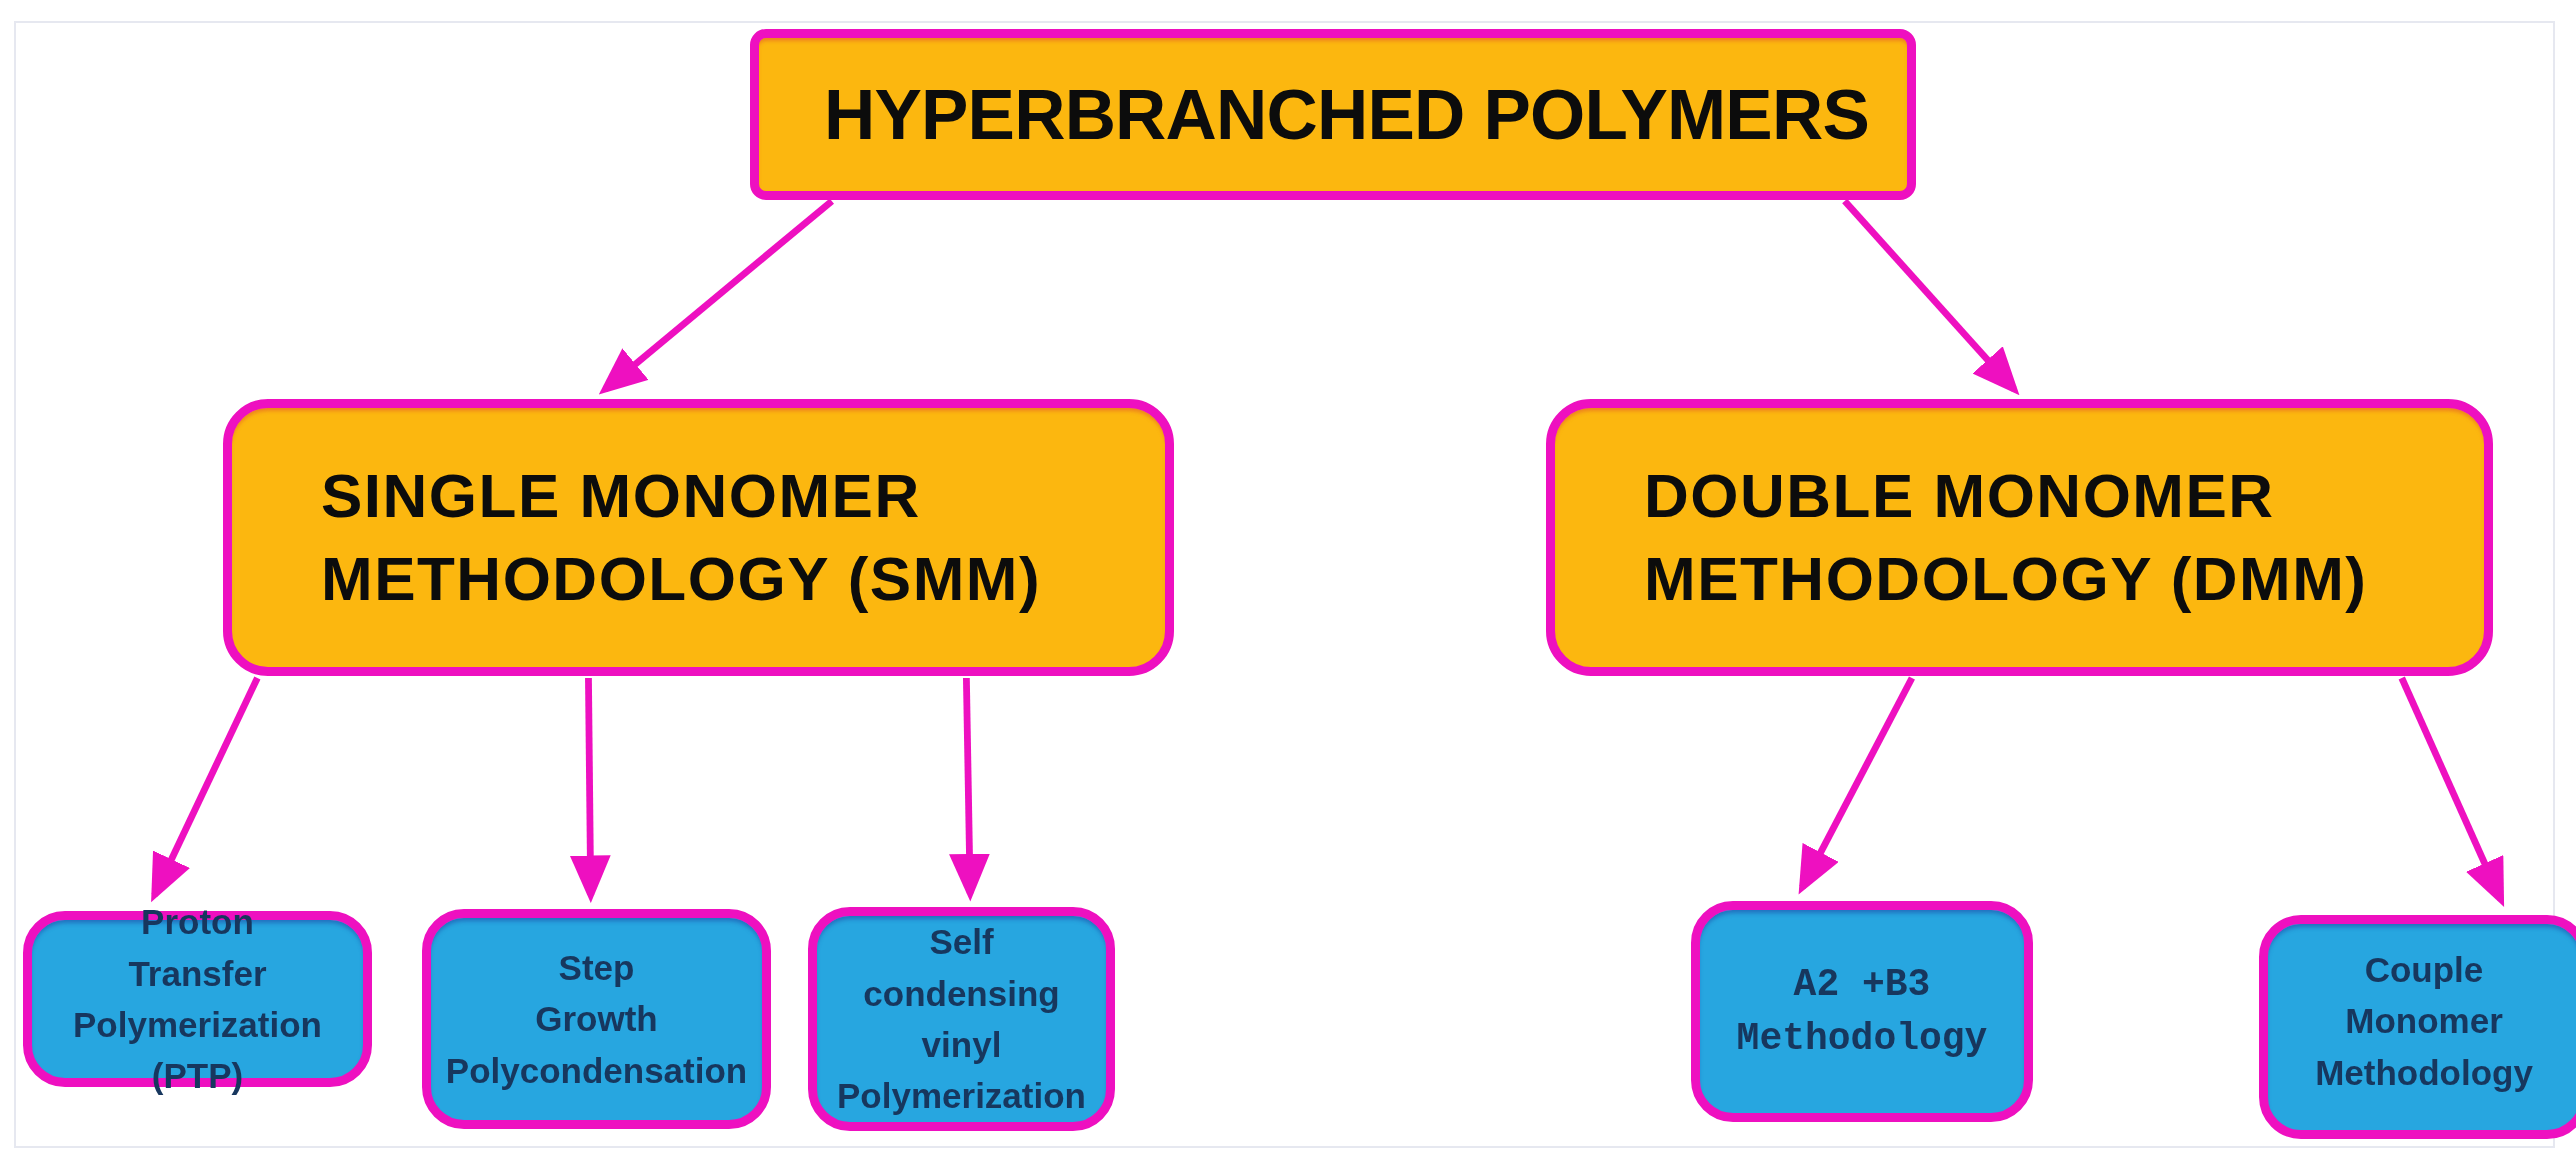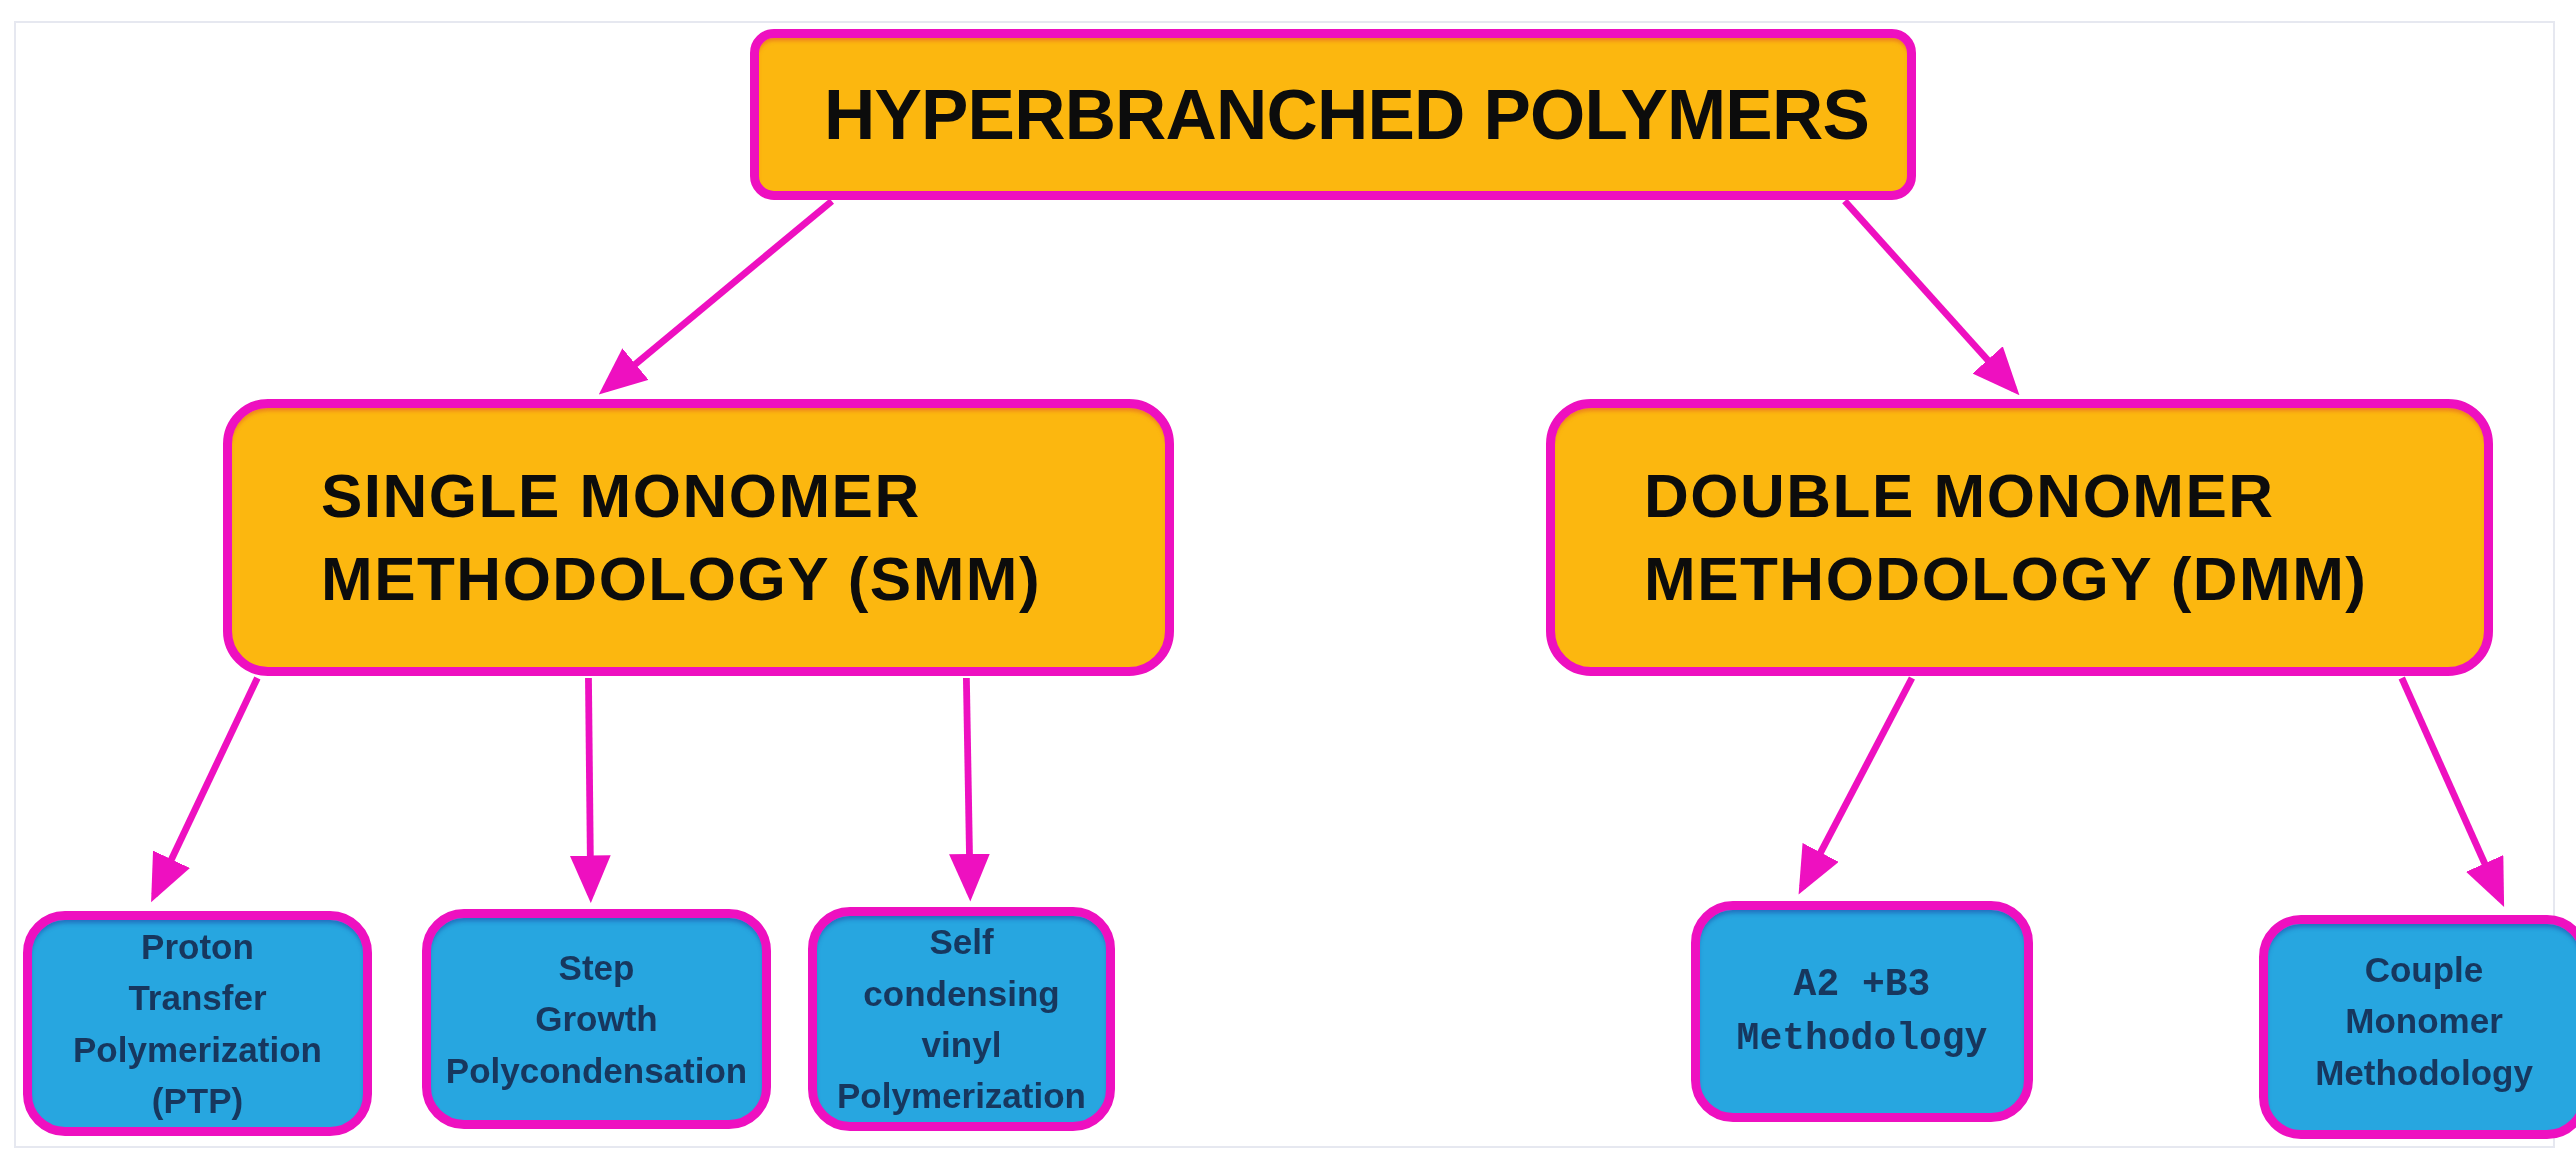--- a/index.html
+++ b/index.html
@@ -38,21 +38,21 @@
   .node {
     position: absolute;
     box-sizing: border-box;
     border: 9px solid var(--node-border, #ee10c0);
     display: flex;
     flex-direction: column;
     justify-content: center;
   }
   .lvl0 {
     background: var(--node-fill-primary, #fcb70f);
-    border-radius: 24px;
+    border-radius: 16px;
     align-items: center;
     box-shadow: inset 0 4.5px 3.8px -1.5px rgba(226, 92, 40, 0.55);
     padding-left: 27px;
   }
   .lvl0 .label {
     font-size: 71px;
     font-weight: bold;
     letter-spacing: -0.8px;
     color: var(--text-primary, #0c0c0c);
     white-space: pre-line;
@@ -128,21 +128,21 @@
   <div class="node lvl1" style="left:223px; top:399px; width:951px; height:277px;">
     <span class="label">SINGLE MONOMER
 METHODOLOGY (SMM)</span>
   </div>
 
   <div class="node lvl1" style="left:1546px; top:399px; width:947px; height:277px;">
     <span class="label">DOUBLE MONOMER
 METHODOLOGY (DMM)</span>
   </div>
 
-  <div class="node lvl2" style="left:23px; top:911px; width:349px; height:225px;">
+  <div class="node lvl2" style="left:23px; top:911px; width:349px; height:176px;">
     <span class="label">Proton
 Transfer
 Polymerization
 (PTP)</span>
   </div>
 
   <div class="node lvl2" style="left:422px; top:909px; width:349px; height:220px;">
     <span class="label">Step
 Growth
 Polycondensation</span>

